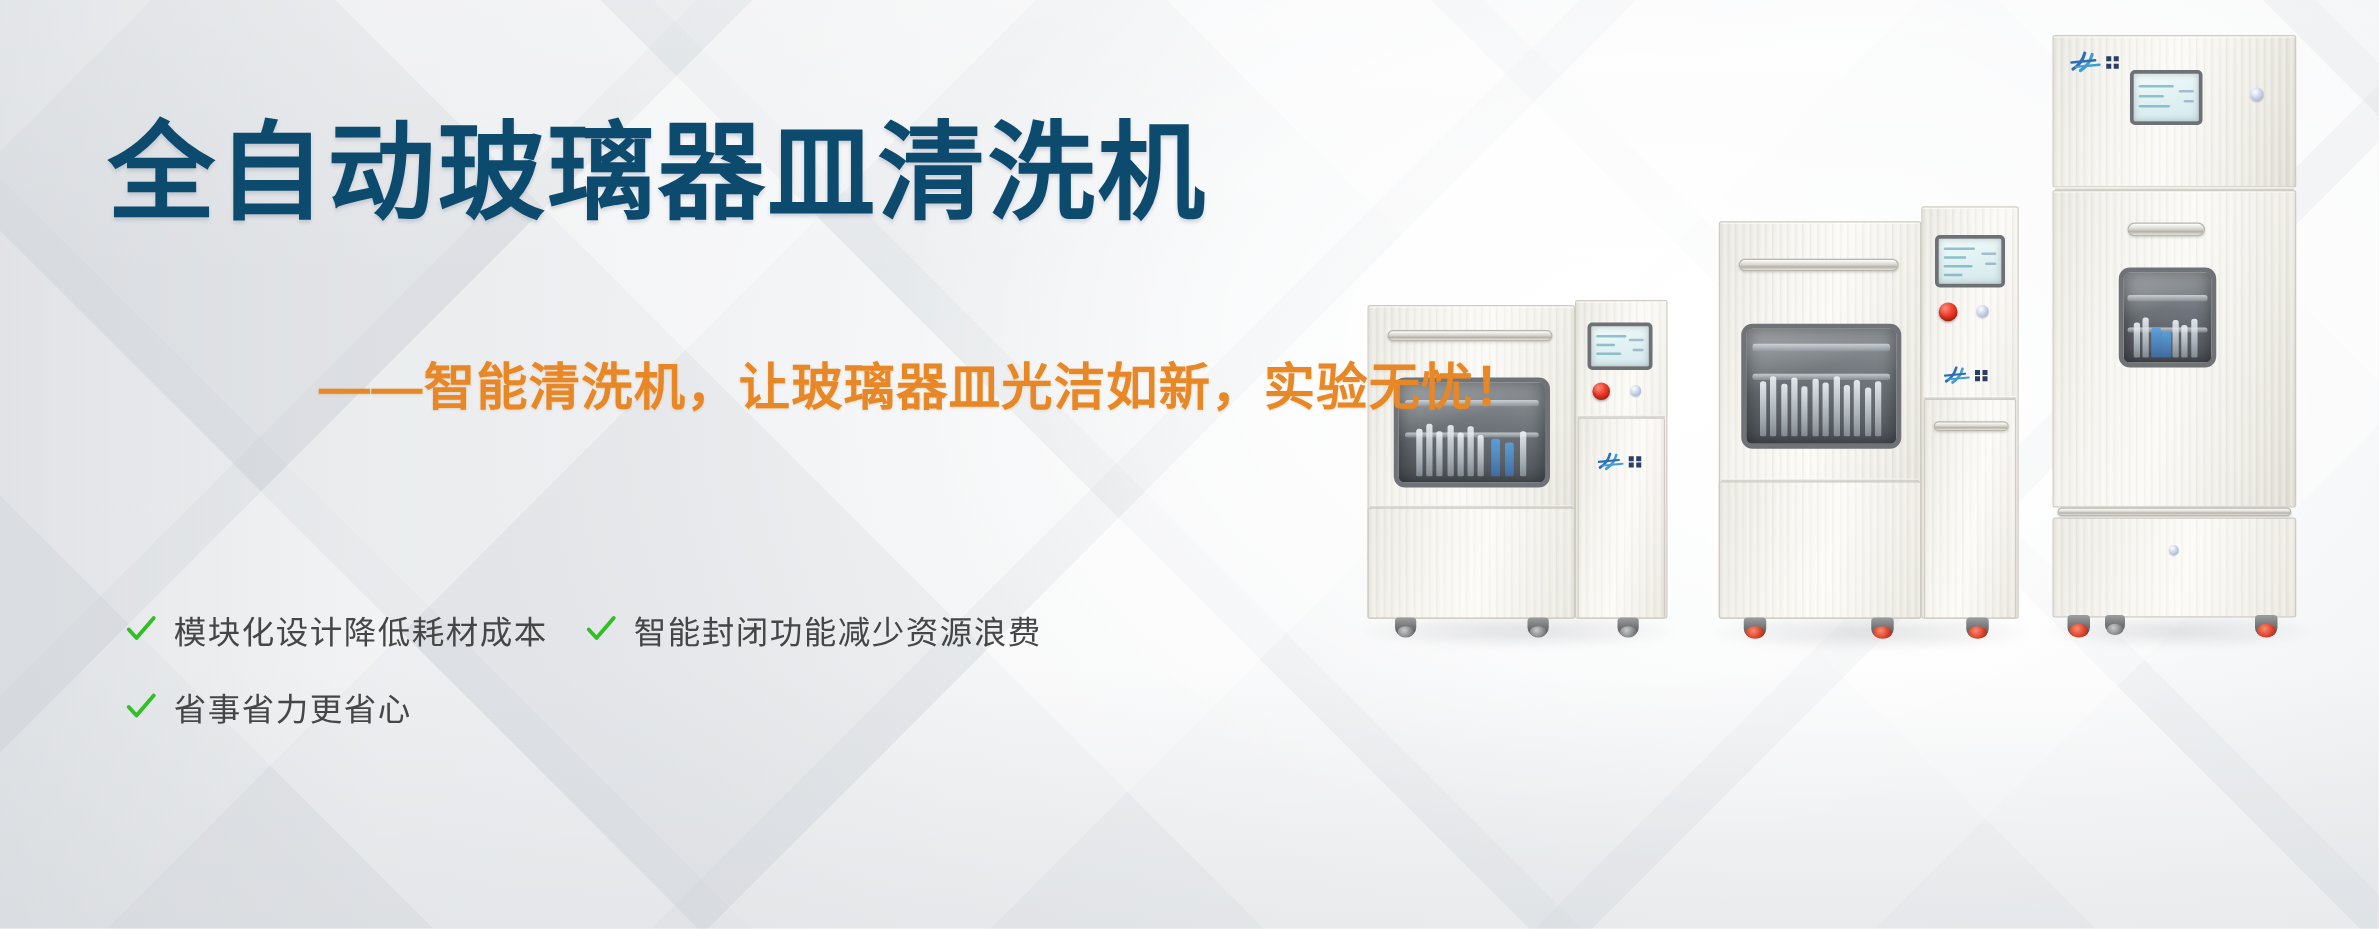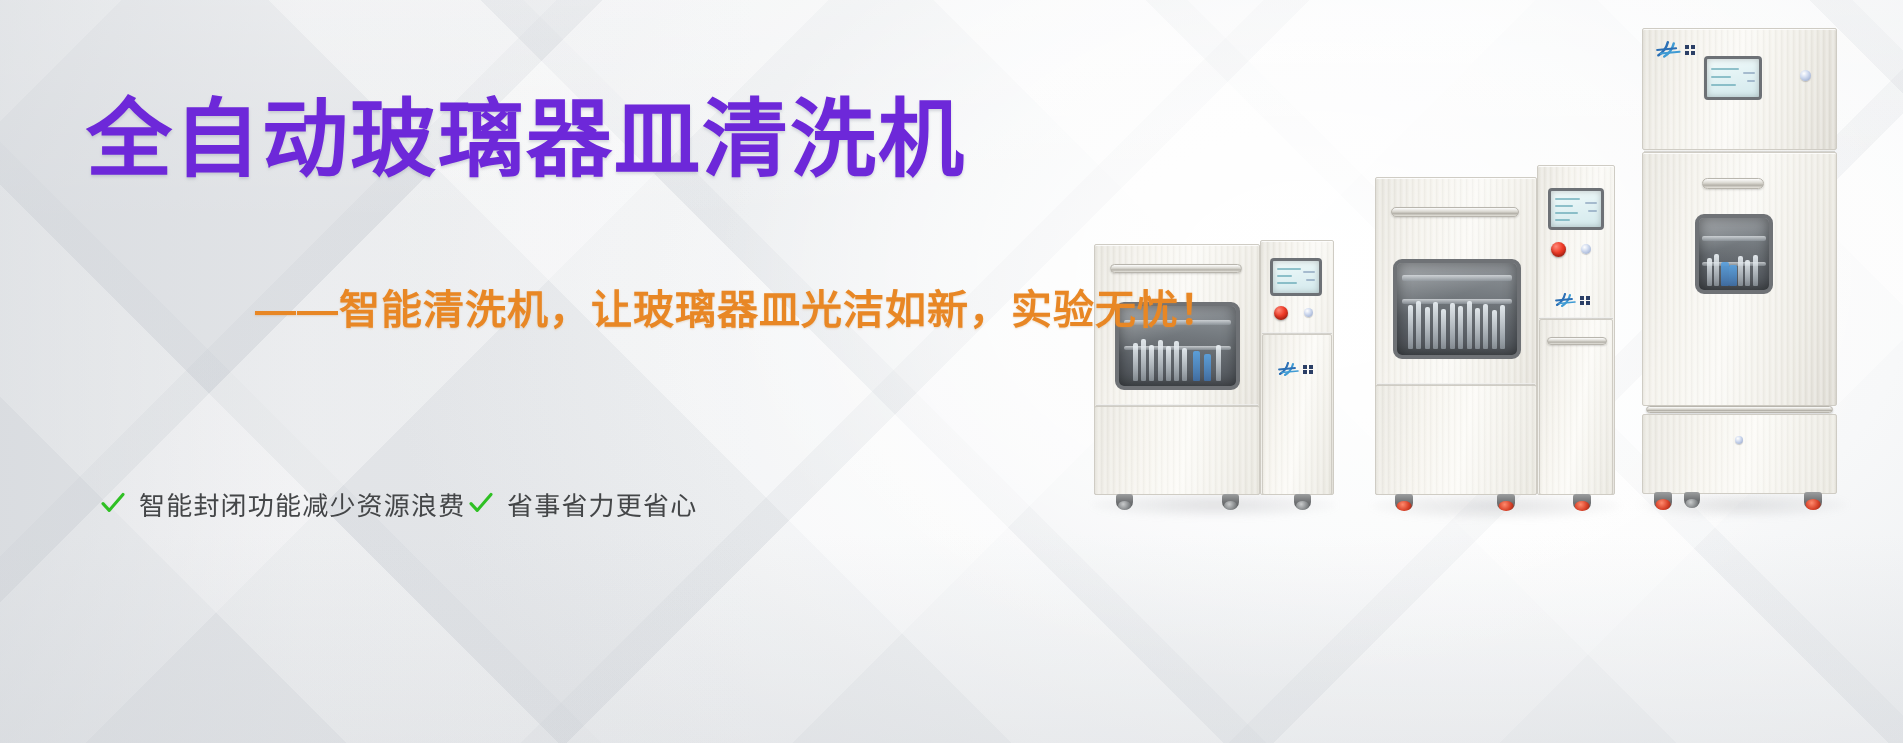--- a/index.html
+++ b/index.html
@@ -76,21 +76,21 @@
   }
 
   .headline {
     position: absolute;
     left: 86px;
     top: 96px;
     font-size: 86px;
     line-height: 1.0;
     font-weight: 700;
     letter-spacing: 2px;
-    color: #6d28d9;
+    color: #0c4a6e;
     white-space: nowrap;
     text-shadow: 0 2px 3px rgba(140,148,165,0.35);
     font-family: "Liberation Sans", "DejaVu Sans", sans-serif;
   }
 
   .subline {
     position: absolute;
     left: 255px;
     top: 290px;
     font-size: 41px;
@@ -285,20 +285,26 @@
   <div class="bg-vignette"></div>
 
   <div class="content">
 
     <div class="headline">全自动玻璃器皿清洗机</div>
 
     <div class="subline">——智能清洗机，让玻璃器皿光洁如新，实验无忧！</div>
 
     <div class="features">
 
+      <div class="feature">
+        <svg class="check-icon" viewBox="0 0 26 26">
+          <path d="M3 13.6 L9.2 20.4 L23 4.4" fill="none" stroke="#2fc024" stroke-width="3.1" stroke-linecap="round" stroke-linejoin="round"></path>
+        </svg>
+        <span class="feature-label">模块化设计降低耗材成本</span>
+      </div>
 
       <div class="feature">
         <svg class="check-icon" viewBox="0 0 26 26">
           <path d="M3 13.6 L9.2 20.4 L23 4.4" fill="none" stroke="#2fc024" stroke-width="3.1" stroke-linecap="round" stroke-linejoin="round"></path>
         </svg>
         <span class="feature-label">智能封闭功能减少资源浪费</span>
       </div>
 
       <div class="feature">
         <svg class="check-icon" viewBox="0 0 26 26">

